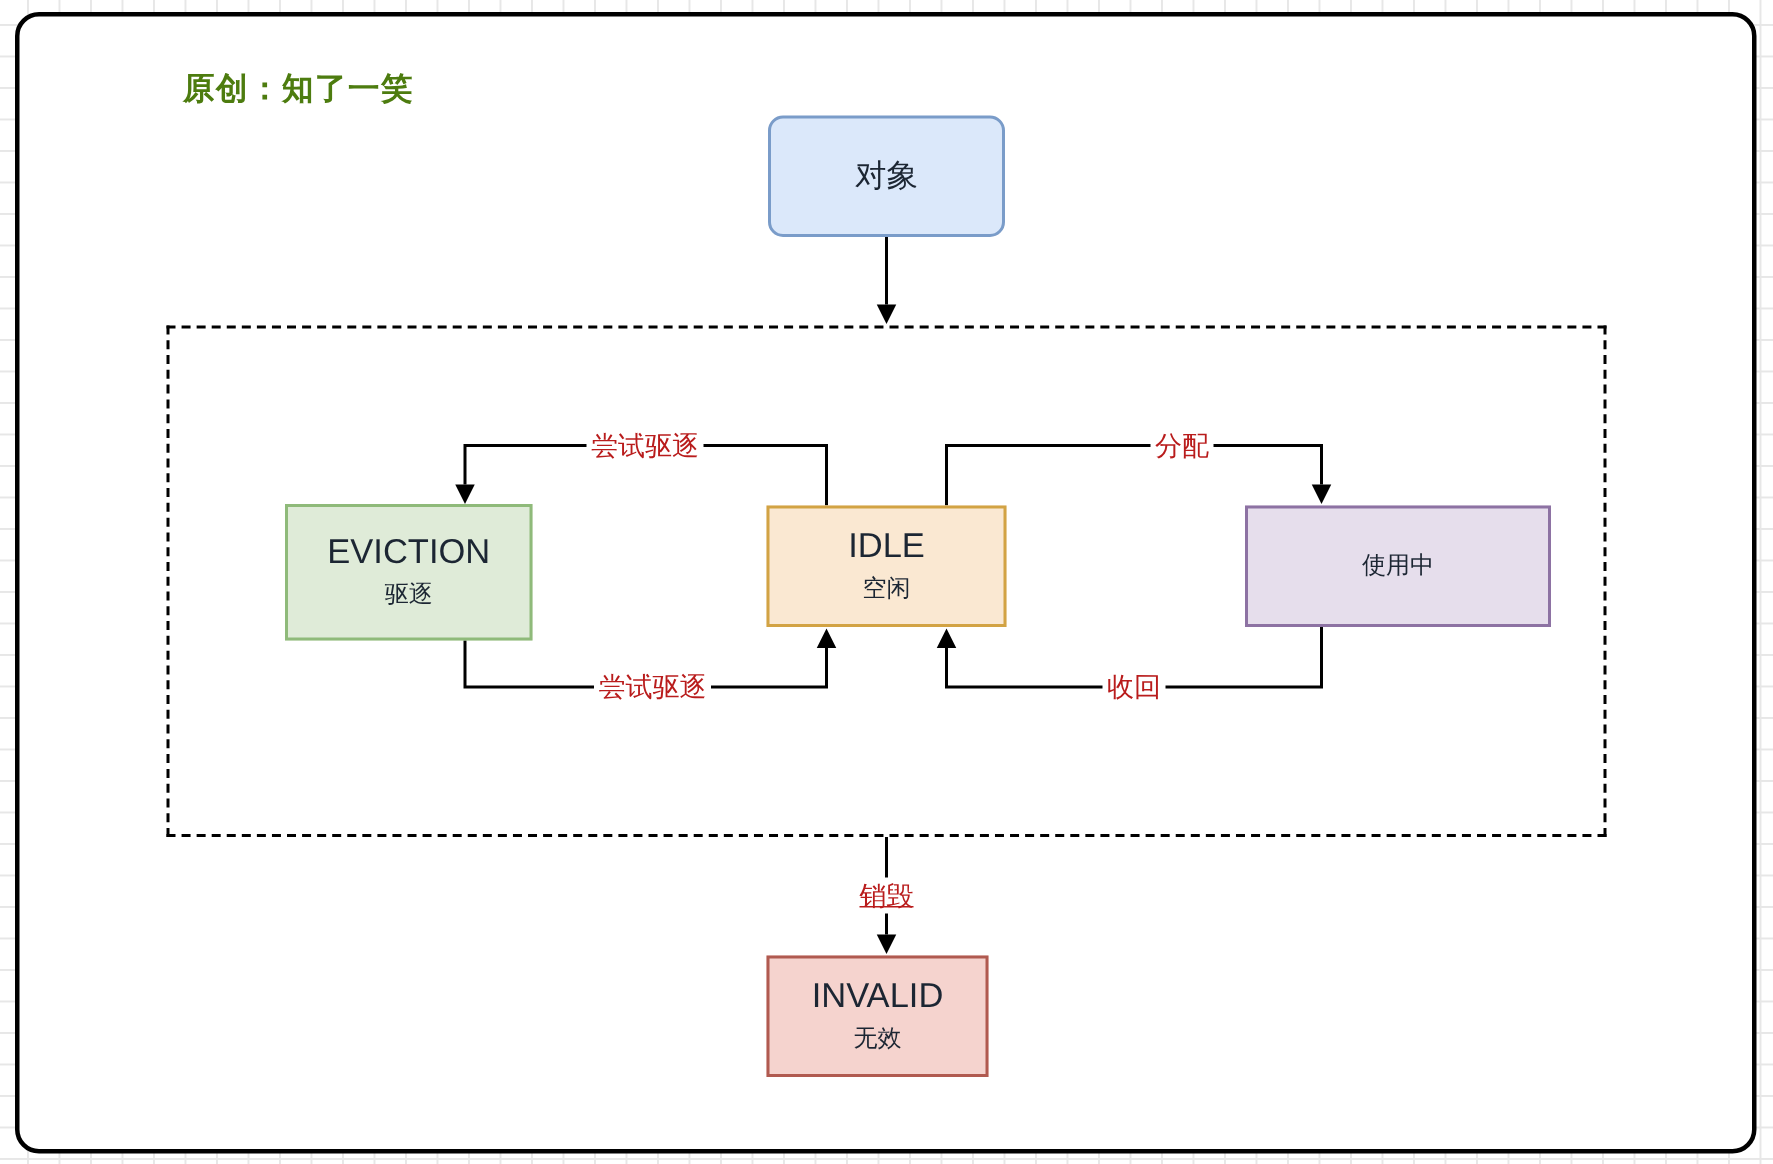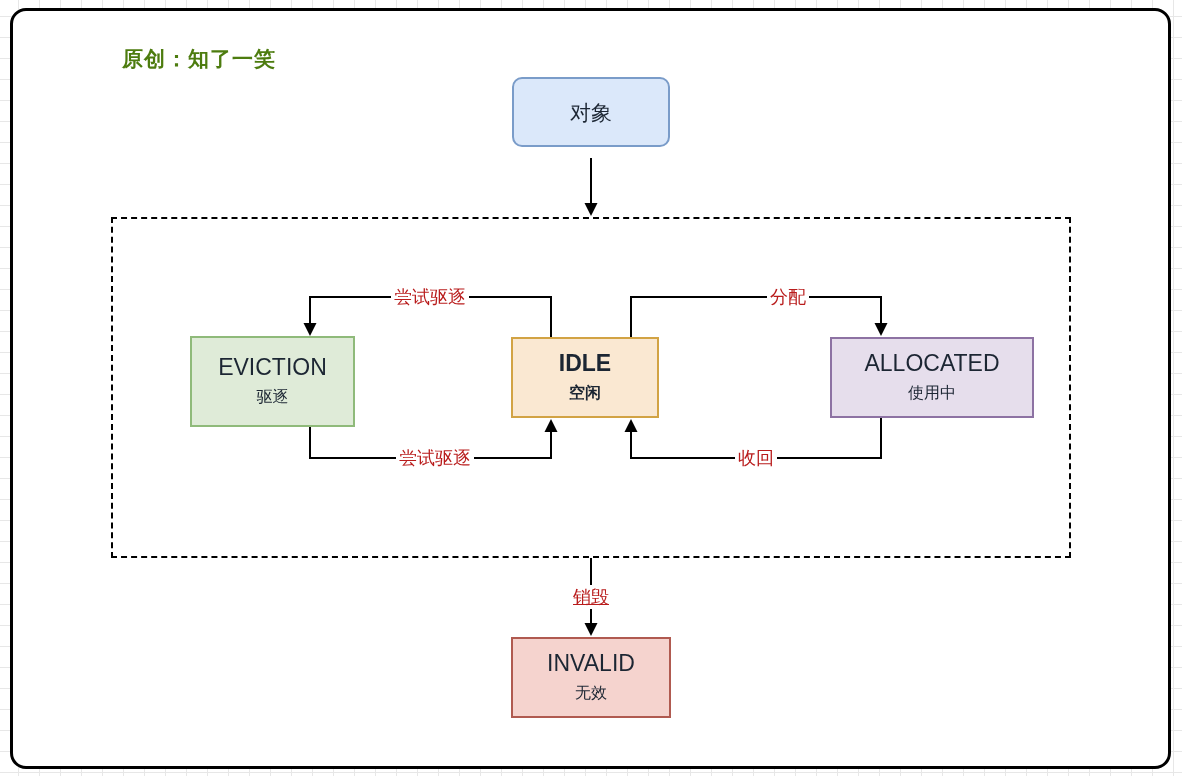--- a/index.html
+++ b/index.html
@@ -69,28 +69,28 @@
     align-items: center;
     justify-content: center;
     text-align: center;
     color: #1c2633;
     z-index: 2;
     line-height: 29px;
   }
   .node .title { font-size: 23px; }
   .node .subtitle { font-size: 16px; }
   .node-object {
-    left: 512px; top: 77px; width: 158px; height: 70px;
+    left: 512px; top: 77px; width: 158px; height: 81px;
     border-radius: 10px;
     font-size: 21px;
   }
   .node-eviction  { left: 190px; top: 336px; width: 165px; height: 91px; }
-  .node-idle      { left: 511px; top: 337px; width: 148px; height: 81px; font-weight: bold; }
+  .node-idle      { left: 511px; top: 337px; width: 160px; height: 81px; }
   .node-allocated { left: 830px; top: 337px; width: 204px; height: 81px; }
-  .node-invalid   { left: 511px; top: 637px; width: 160px; height: 81px; }
+  .node-invalid   { left: 511px; top: 637px; width: 148px; height: 81px; }
   .edge-label {
     position: absolute;
     transform: translate(-50%, -50%);
     background: #ffffff;
     padding: 0 3px;
     font-size: 18px;
     color: #b91c1c;
     z-index: 3;
     white-space: nowrap;
   }
@@ -146,21 +146,20 @@
   <span class="title">EVICTION</span>
   <span class="subtitle">驱逐</span>
 </div>
 
 <div class="node node-idle" style="background-color: rgb(250, 232, 210); border-color: rgb(210, 163, 68);">
   <span class="title">IDLE</span>
   <span class="subtitle">空闲</span>
 </div>
 
 <div class="node node-allocated" style="background-color: rgb(230, 222, 236); border-color: rgb(141, 114, 163);">
-  <span class="title">ALLOCATED</span>
   <span class="subtitle">使用中</span>
 </div>
 
 <div class="node node-invalid" style="background-color: rgb(245, 211, 206); border-color: rgb(176, 90, 80);">
   <span class="title">INVALID</span>
   <span class="subtitle">无效</span>
 </div>
 
 <div class="edge-label lbl-try-evict">尝试驱逐</div>
 <div class="edge-label lbl-allocate">分配</div>

